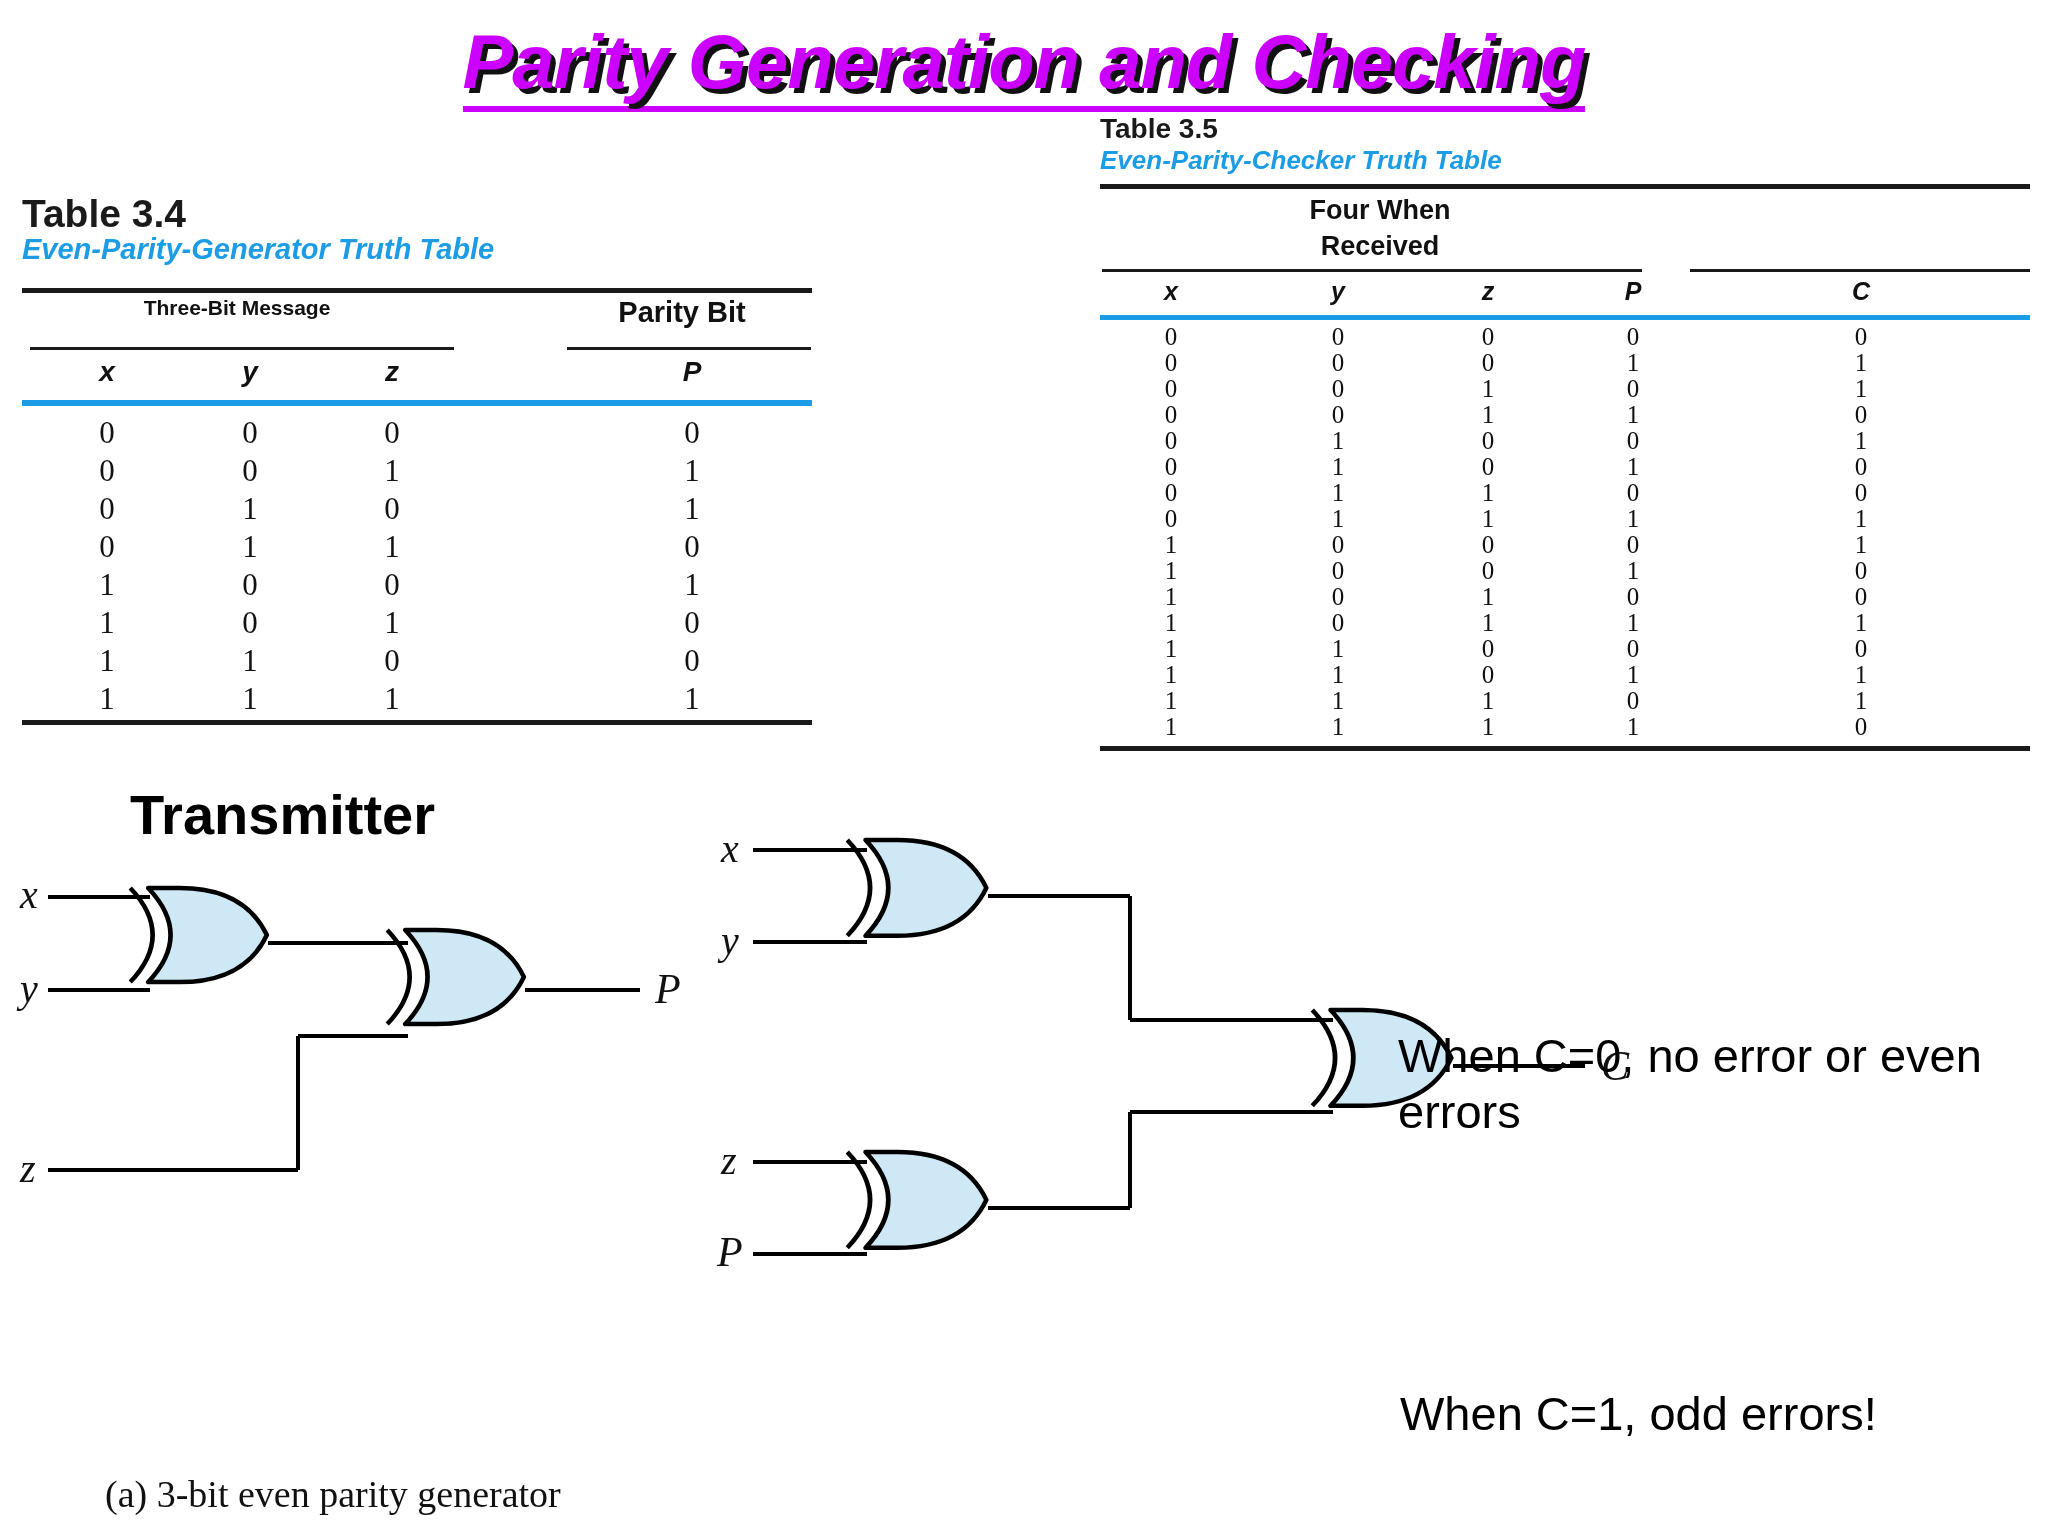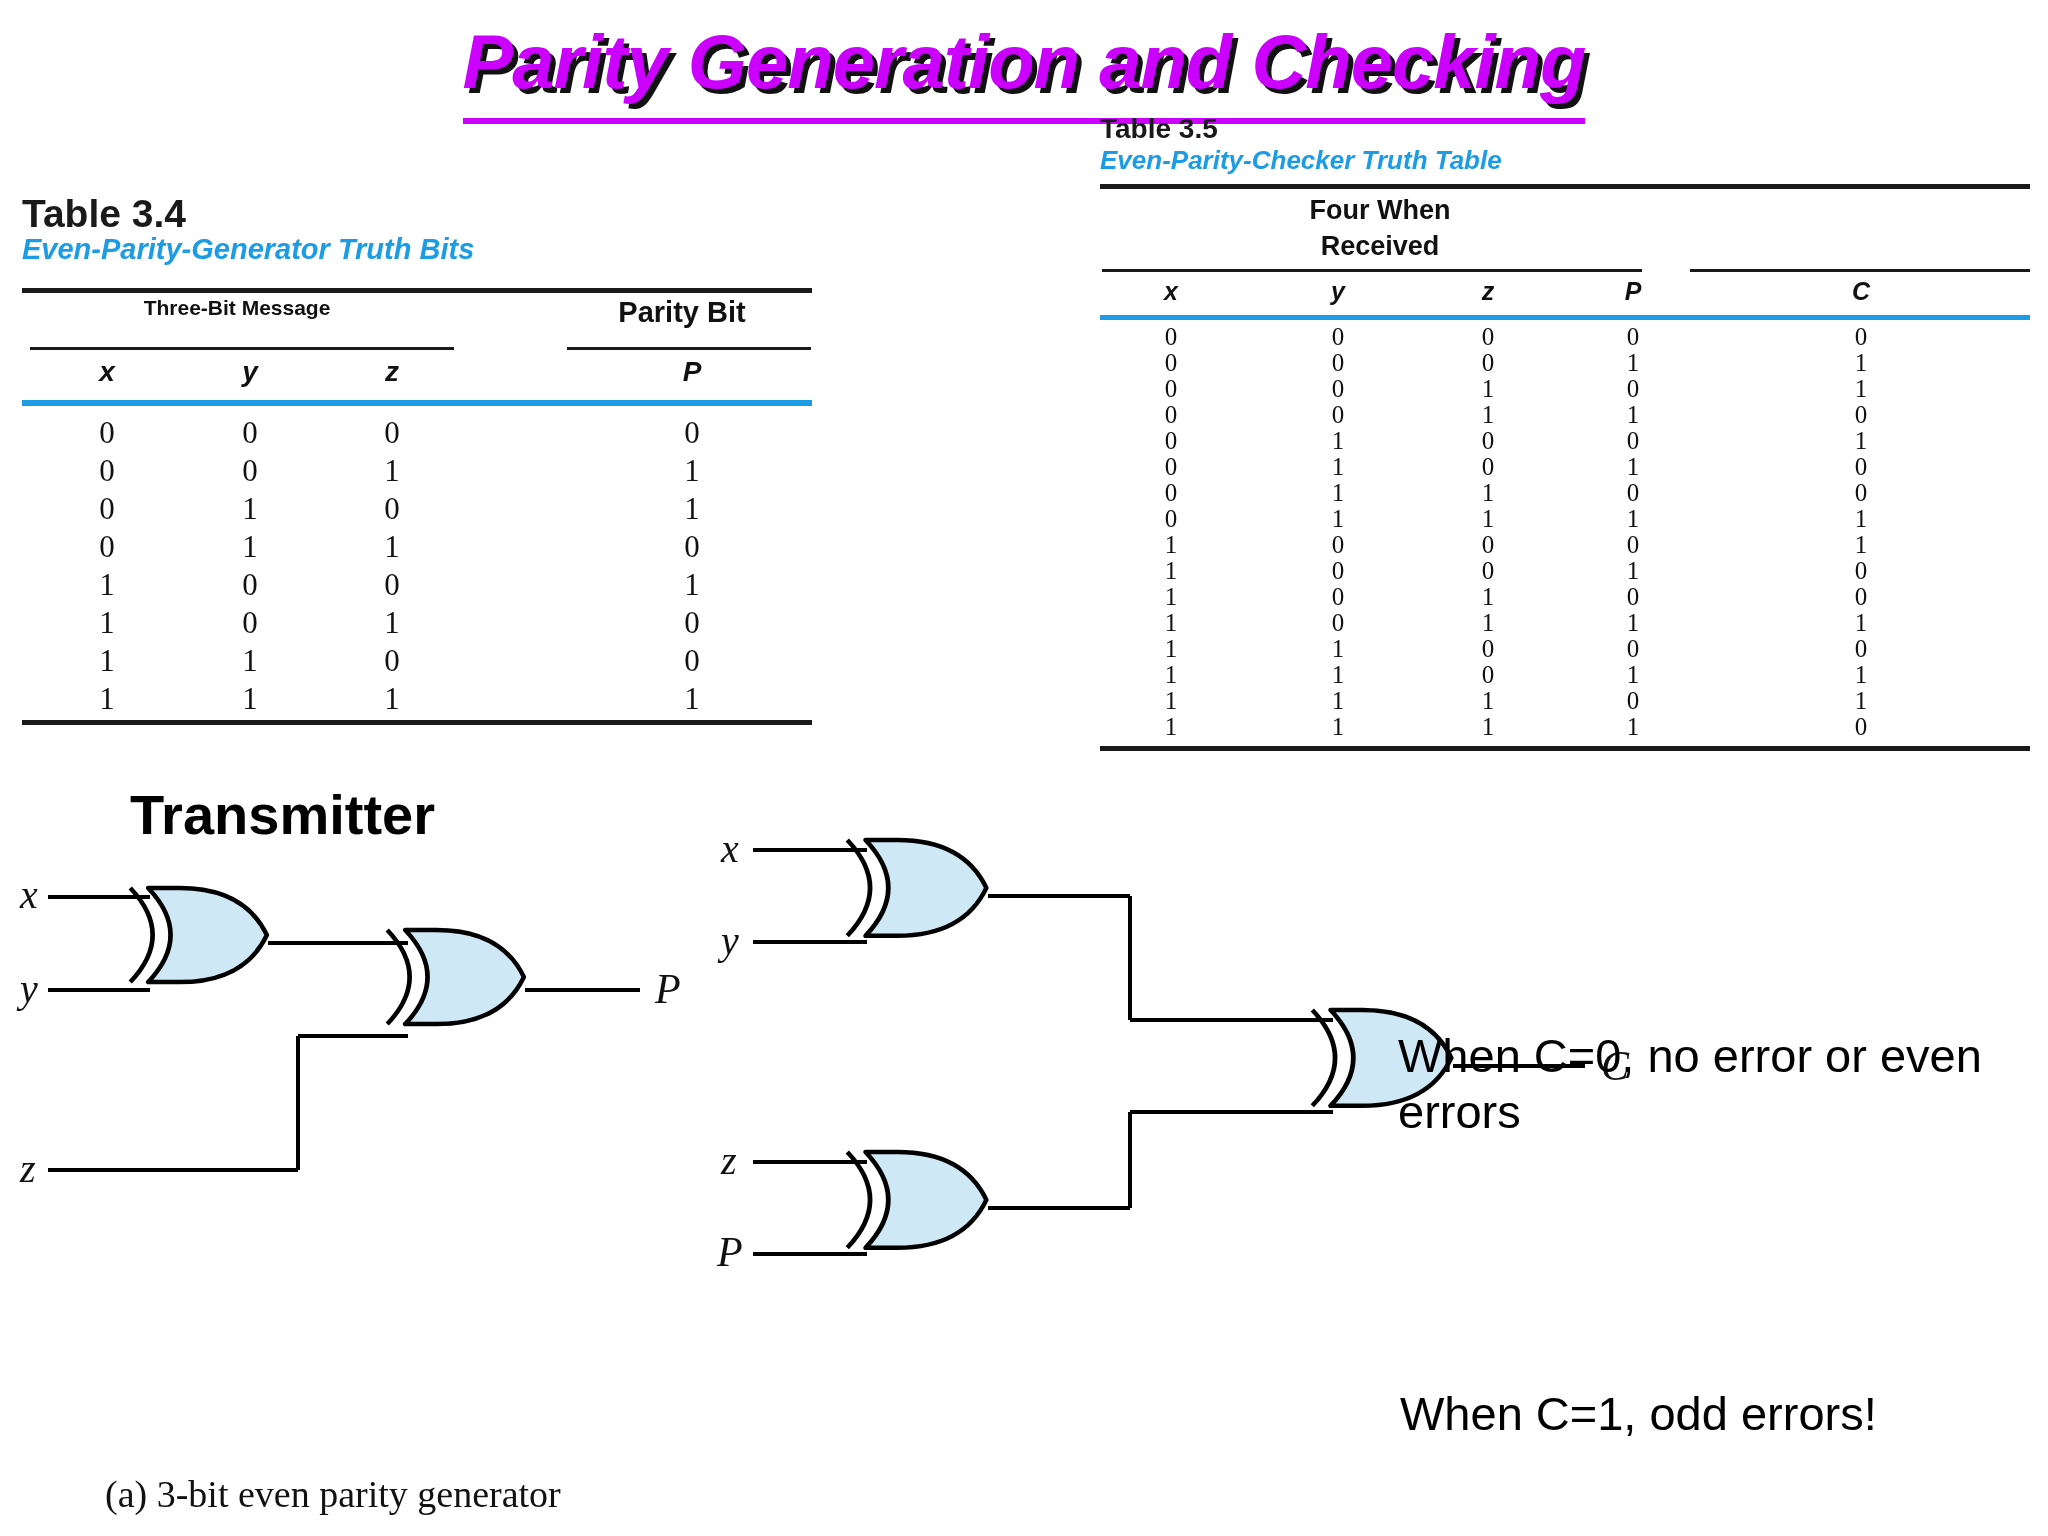--- a/index.html
+++ b/index.html
@@ -16,21 +16,21 @@
   #slide-title{
     position:absolute; top:18px; left:0; width:2048px;
     text-align:center;
     font-family:"Liberation Sans", sans-serif;
     font-size:76px; font-weight:bold; font-style:italic;
     color:#CC00FF;
     text-shadow:5px 5px 0 #111111;
     letter-spacing:-1px;
     white-space:nowrap;
   }
-  #slide-title .ul{ border-bottom:6px solid #CC00FF; padding-bottom:14px;}
+  #slide-title .ul{ border-bottom:6px solid #CC00FF; padding-bottom:2px;}
 
   
   .tbl-caption-num{
     font-family:"Liberation Sans", sans-serif;
     font-weight:bold; color:#1a1a1a;
   }
   .tbl-caption-ttl{
     font-family:"Liberation Sans", sans-serif;
     font-weight:bold; font-style:italic; color:#1B9CE5;
   }
@@ -135,21 +135,21 @@
 <body>
 
 <div class="slide">
 
   <div id="slide-title">
     <span class="ul">Parity Generation and Checking</span>
   </div>
 
   <div id="table34">
     <div class="tbl-caption-num t-num">Table 3.4</div>
-    <div class="tbl-caption-ttl t-ttl">Even-Parity-Generator Truth Bits</div>
+    <div class="tbl-caption-ttl t-ttl">Even-Parity-Generator Truth Table</div>
 
     <div id="t34-rule-top" class="rule-thick"></div>
 
     <div id="t34-grp">
       <div class="grp-head g1">Three-Bit Message</div>
       <div class="grp-head g2">Parity Bit</div>
     </div>
     <div id="t34-rule-a" class="rule-thin"></div>
     <div id="t34-rule-b" class="rule-thin"></div>
 

